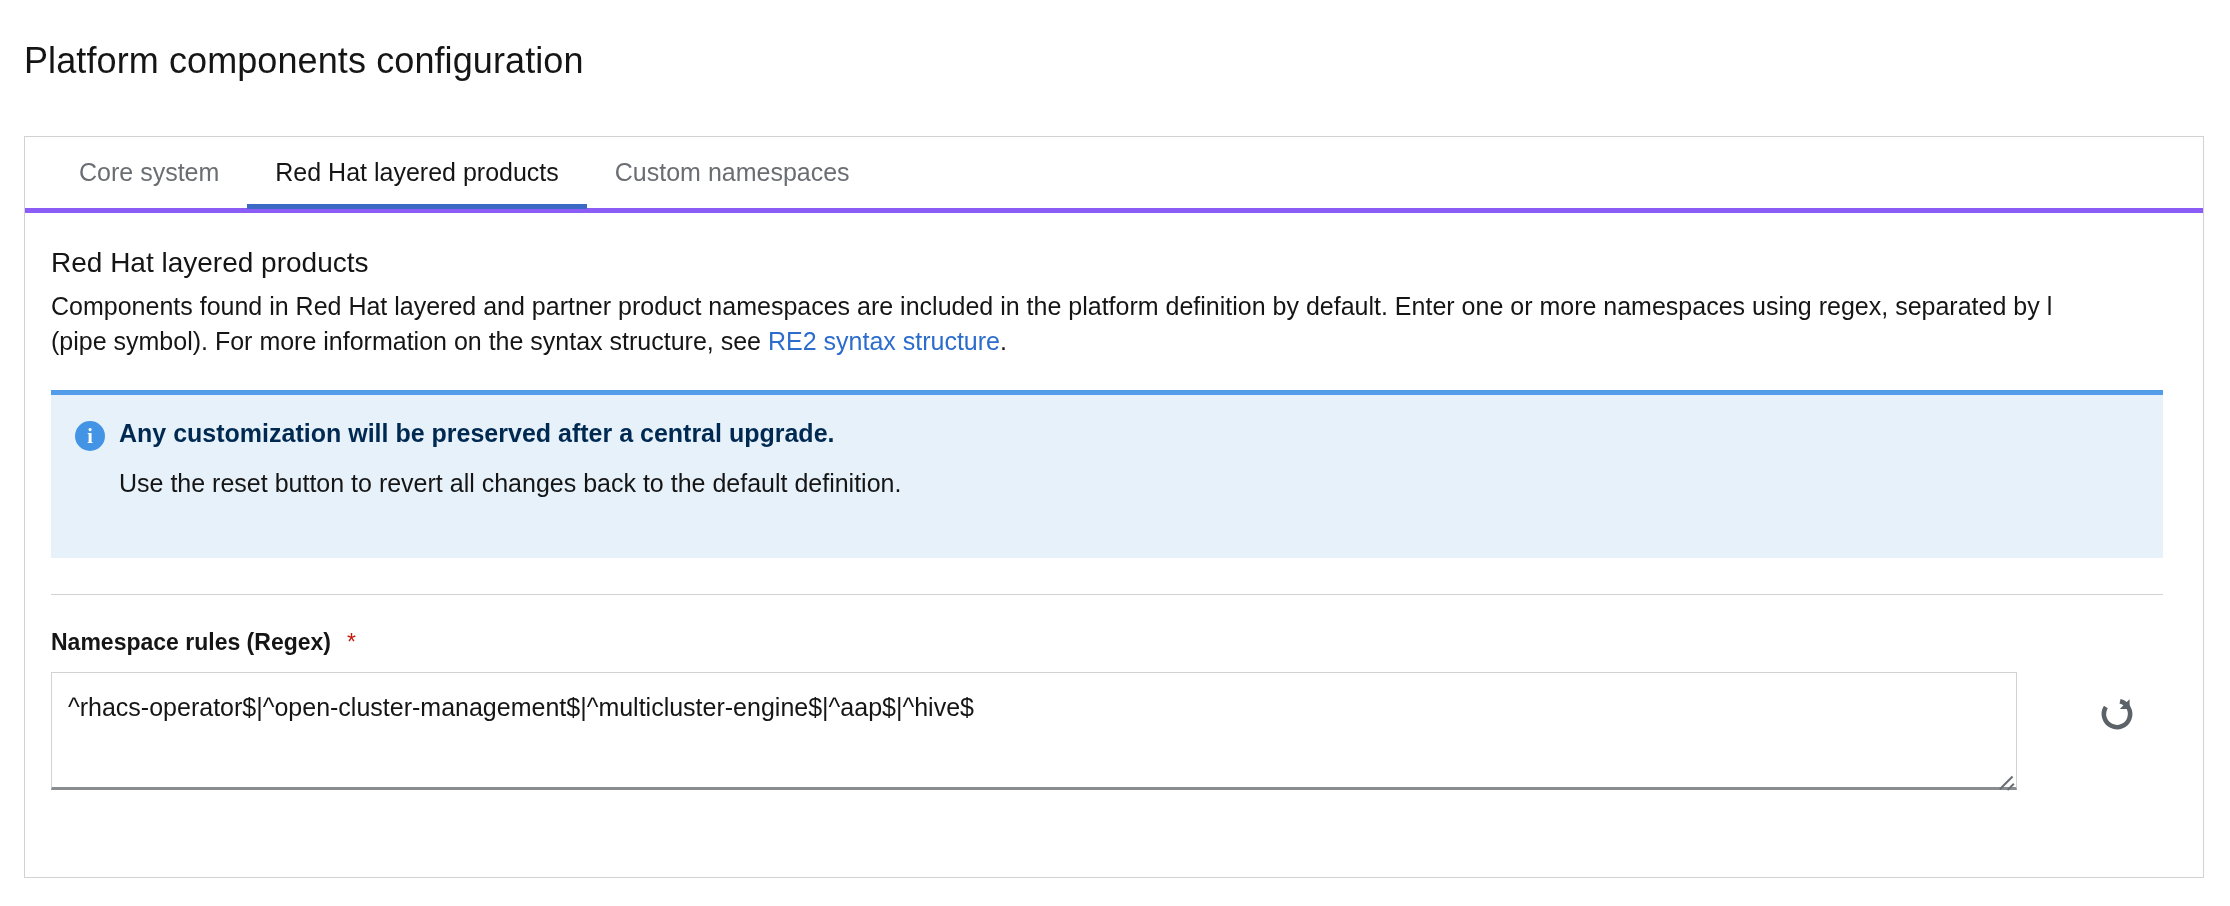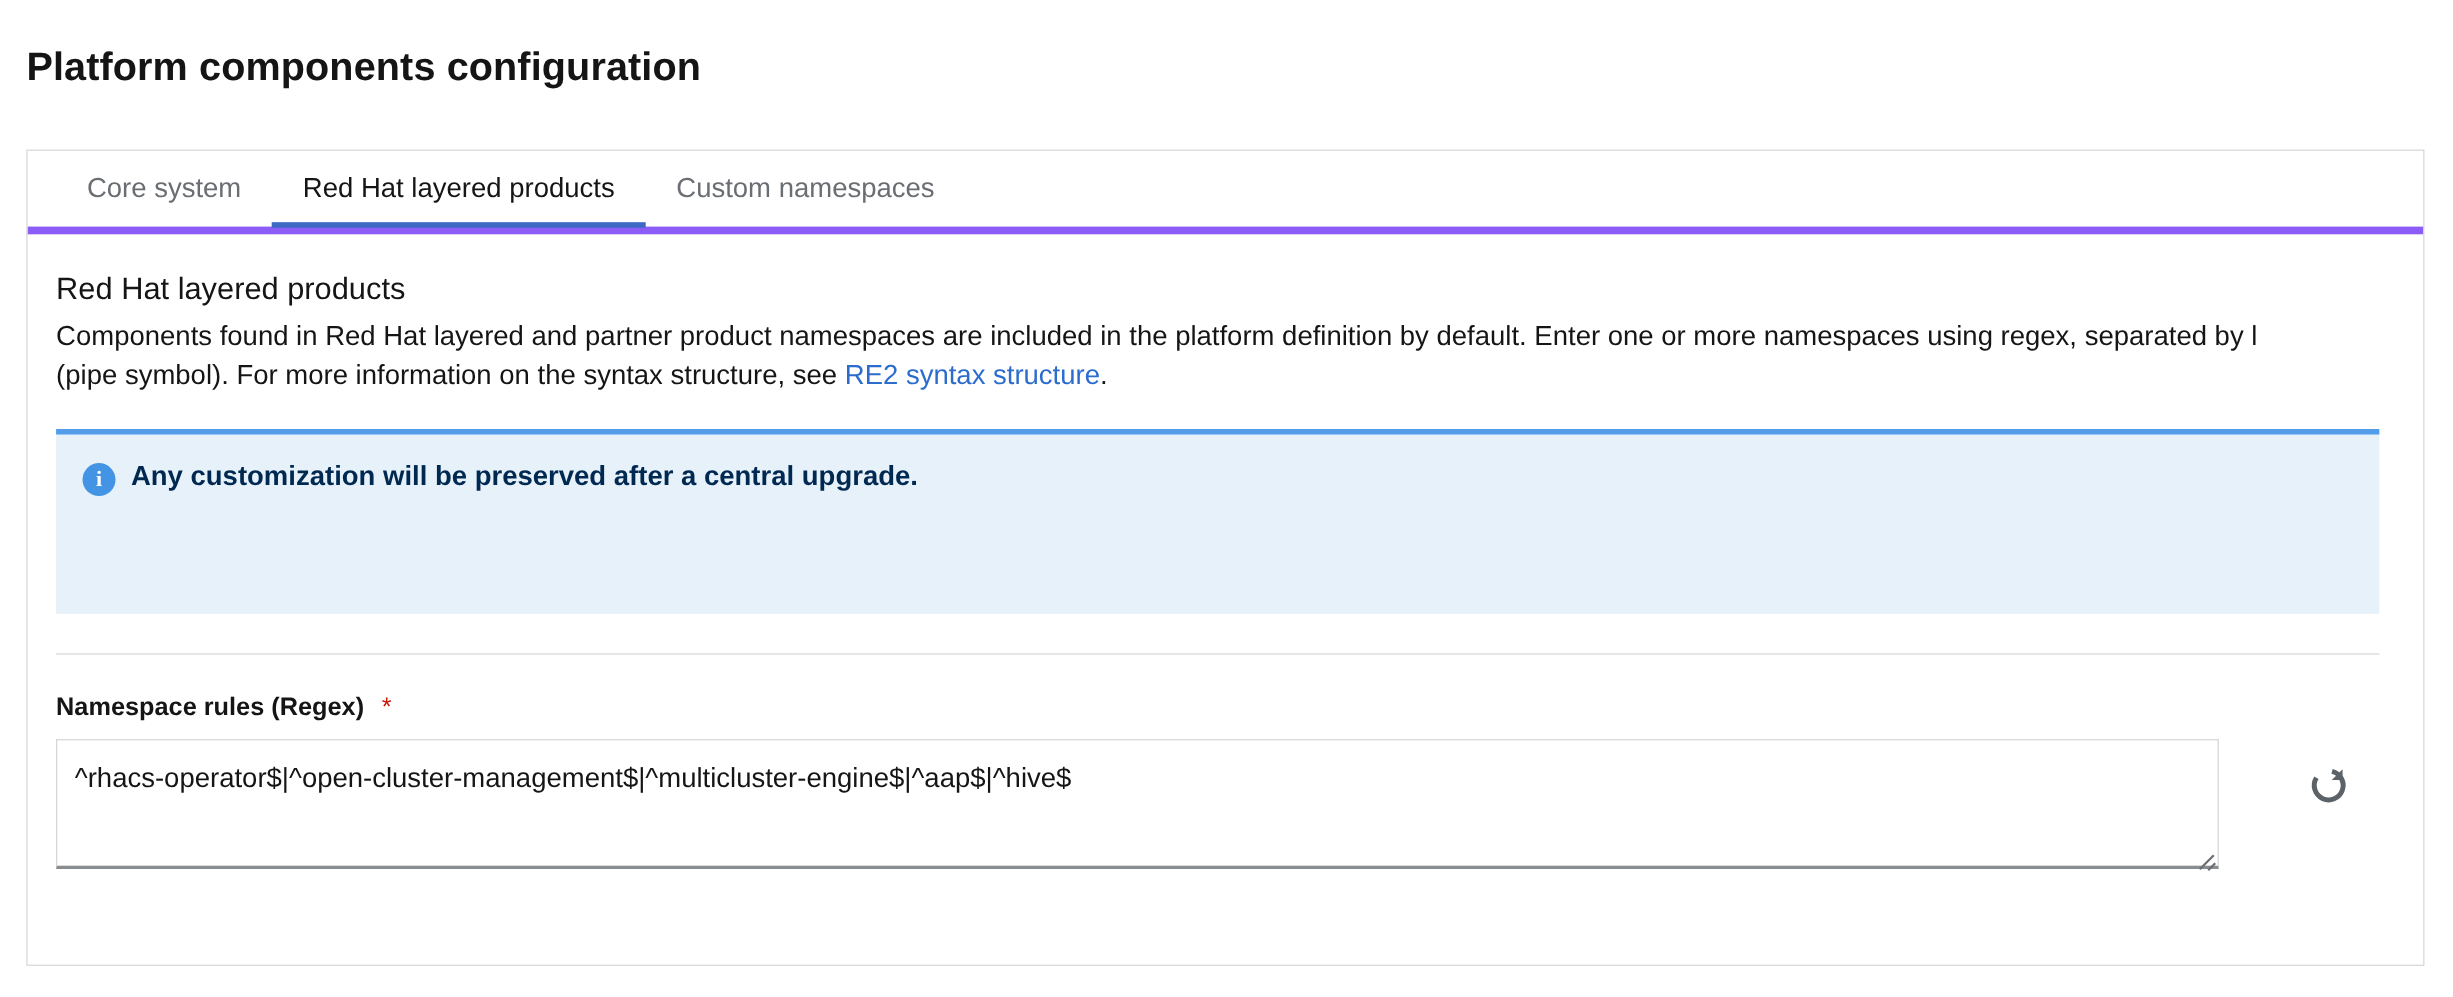--- a/index.html
+++ b/index.html
@@ -18,21 +18,21 @@
   .page {
     position: relative;
     width: 2230px;
     height: 906px;
     box-sizing: border-box;
     padding: 0;
   }
 
   .page-title {
     font-size: 36px;
-    font-weight: 700;
+    font-weight: 400;
     color: #151515;
     letter-spacing: 0.1px;
     margin: 0;
     padding: 38px 0 0 24px;
     line-height: 1.25;
   }
 
   .card {
     position: absolute;
     left: 24px;
@@ -42,21 +42,21 @@
     border: 1px solid #d2d2d2;
     background: #ffffff;
     box-sizing: border-box;
     overflow: hidden;
   }
 
   .tabbar {
     display: flex;
     align-items: stretch;
     height: 76px;
-    border-bottom: 7px solid #8b5cf6;
+    border-bottom: 5px solid #8b5cf6;
     padding-left: 26px;
     box-sizing: border-box;
   }
 
   .tab {
     position: relative;
     display: flex;
     align-items: center;
     padding: 0 28px;
     font-size: 25px;
@@ -260,20 +260,21 @@
 
       <h2 class="section-title">Red Hat layered products</h2>
 
       <p class="section-desc"><span>Components found in Red Hat layered and partner product namespaces are included in the platform definition by default. Enter one or more namespaces using regex, separated by l (pipe symbol). For more information on the syntax structure, see </span><a href="#">RE2 syntax structure</a><span>.</span></p>
 
       <div class="alert">
         <div class="alert-head">
           <div class="alert-icon">i</div>
           <div class="alert-title">Any customization will be preserved after a central upgrade.</div>
         </div>
+        <div class="alert-body">Use the reset button to revert all changes back to the default definition.</div>
       </div>
 
       <div class="divider"></div>
 
       <div class="field">
         <div class="field-label">
           <span>Namespace rules (Regex)</span>
           <span class="required-star">*</span>
         </div>
 

